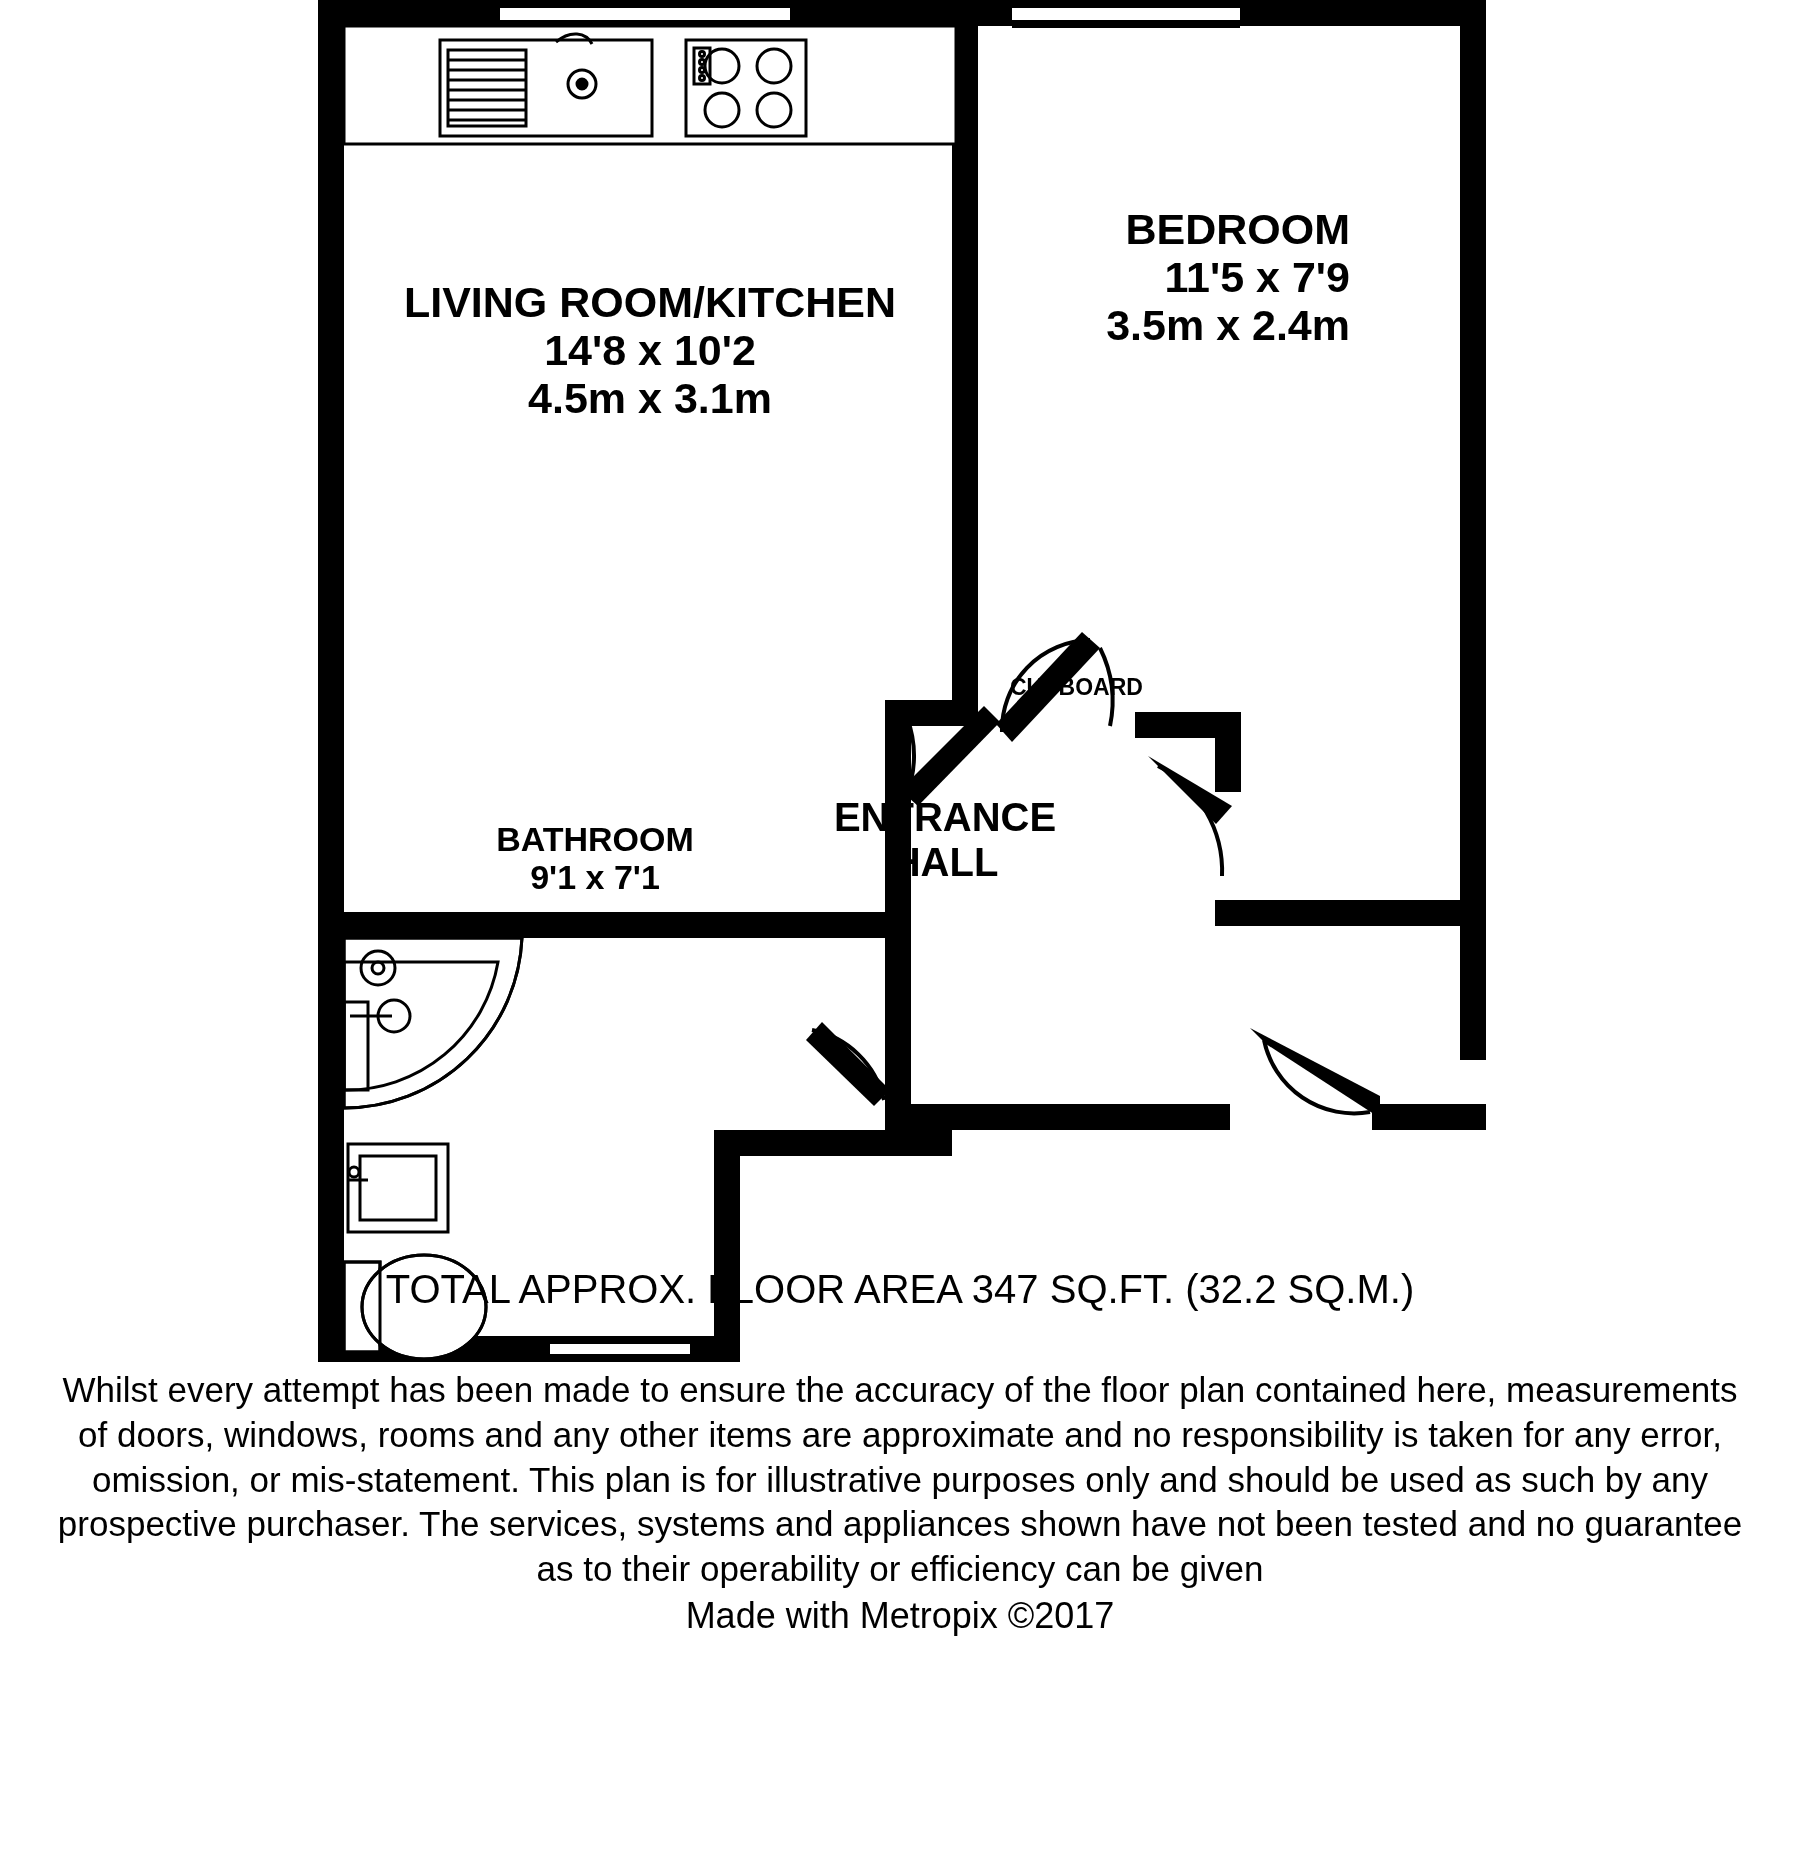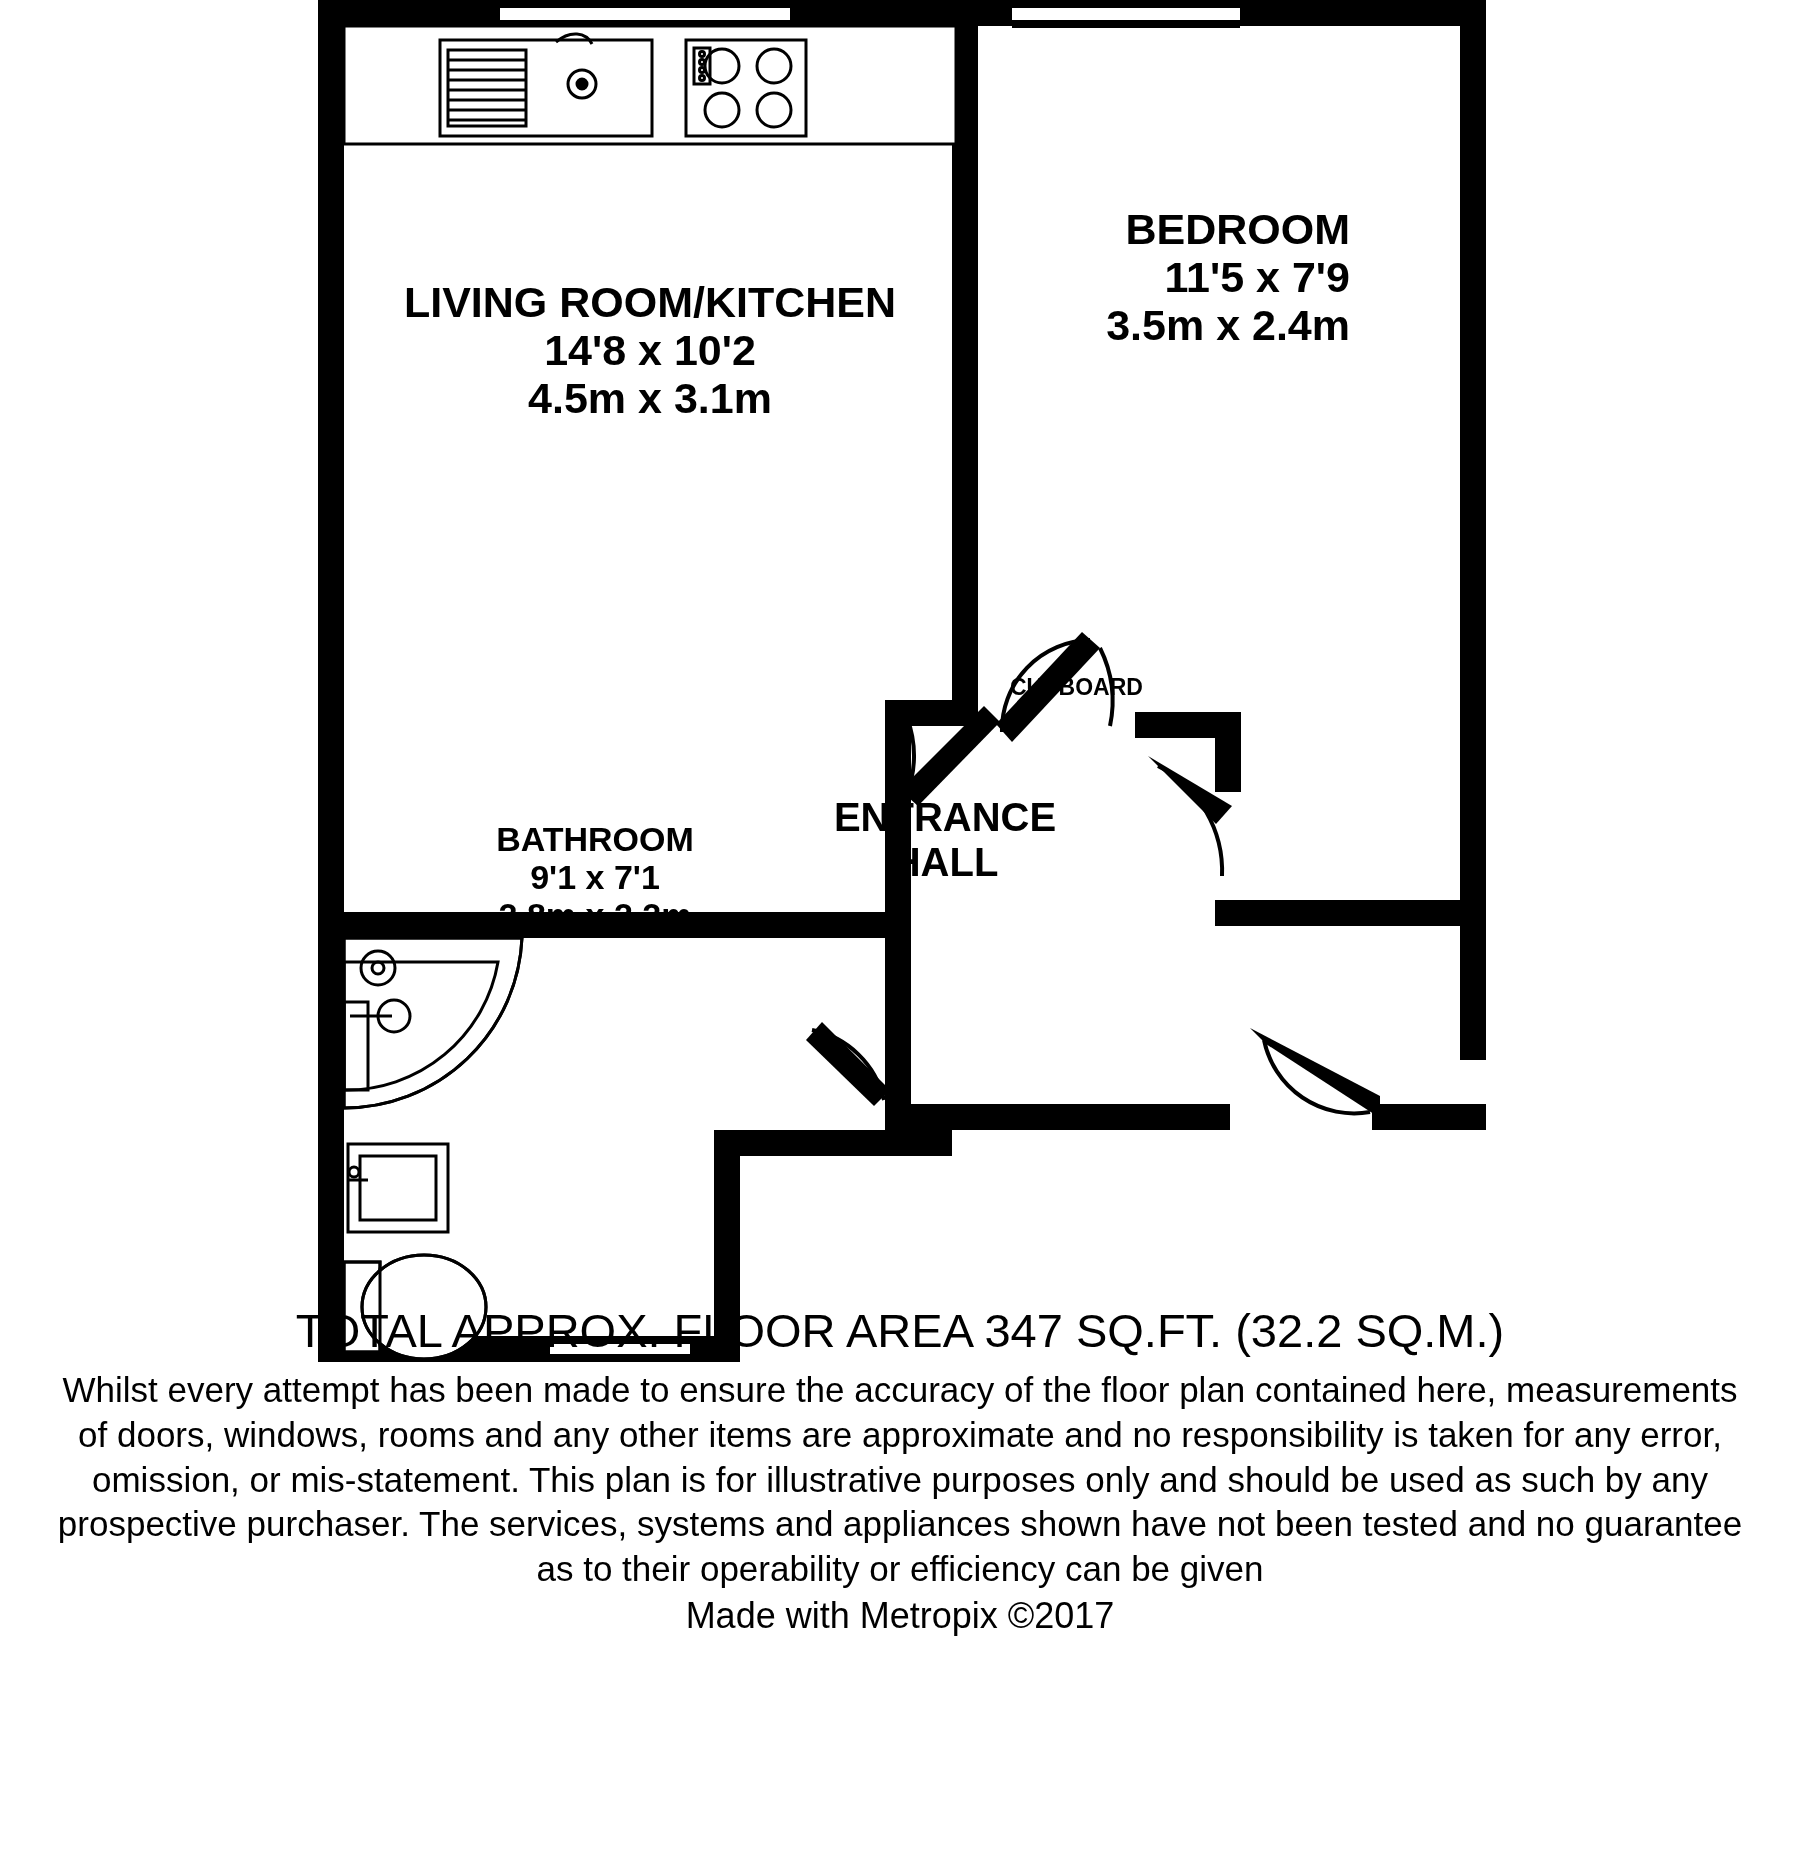--- a/index.html
+++ b/index.html
@@ -64,22 +64,22 @@
     font-size: 23px;
     text-align: left;
   }
   .footer {
     position: absolute;
     left: 0;
     width: 1800px;
     text-align: center;
   }
   #footer-total {
-    top: 1303px;
-    font-size: 47px;
+    top: 1267px;
+    font-size: 40px;
   }
   #footer-disclaimer {
     top: 1368px;
     font-size: 35px;
     line-height: 1.28;
     padding: 0 6px;
     box-sizing: border-box;
   }
   #footer-disclaimer .dl {
     display: block;
@@ -230,21 +230,20 @@
 
 <div class="label" id="label-bedroom">
   <span class="ln">BEDROOM</span>
   <span class="ln">11'5 x 7'9</span>
   <span class="ln">3.5m x 2.4m</span>
 </div>
 
 <div class="label" id="label-bathroom">
   <span class="ln">BATHROOM</span>
   <span class="ln">9'1 x 7'1</span>
-  <span class="ln">2.8m x 2.2m</span>
 </div>
 
 <div class="label" id="label-hall">
   <span class="ln">ENTRANCE</span>
   <span class="ln">HALL</span>
 </div>
 
 <div class="label" id="label-cupboard">
   <span class="ln">CUPBOARD</span>
 </div>

